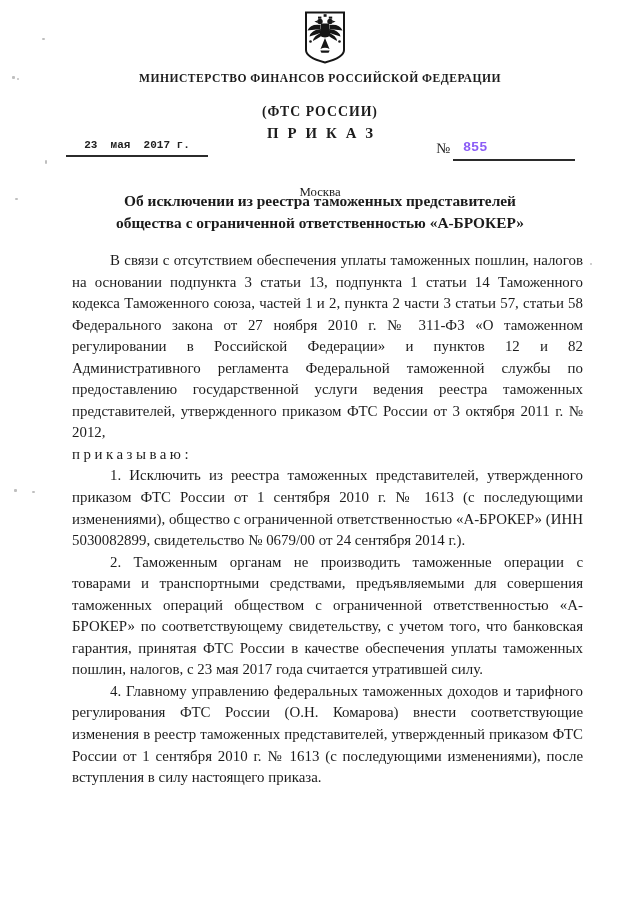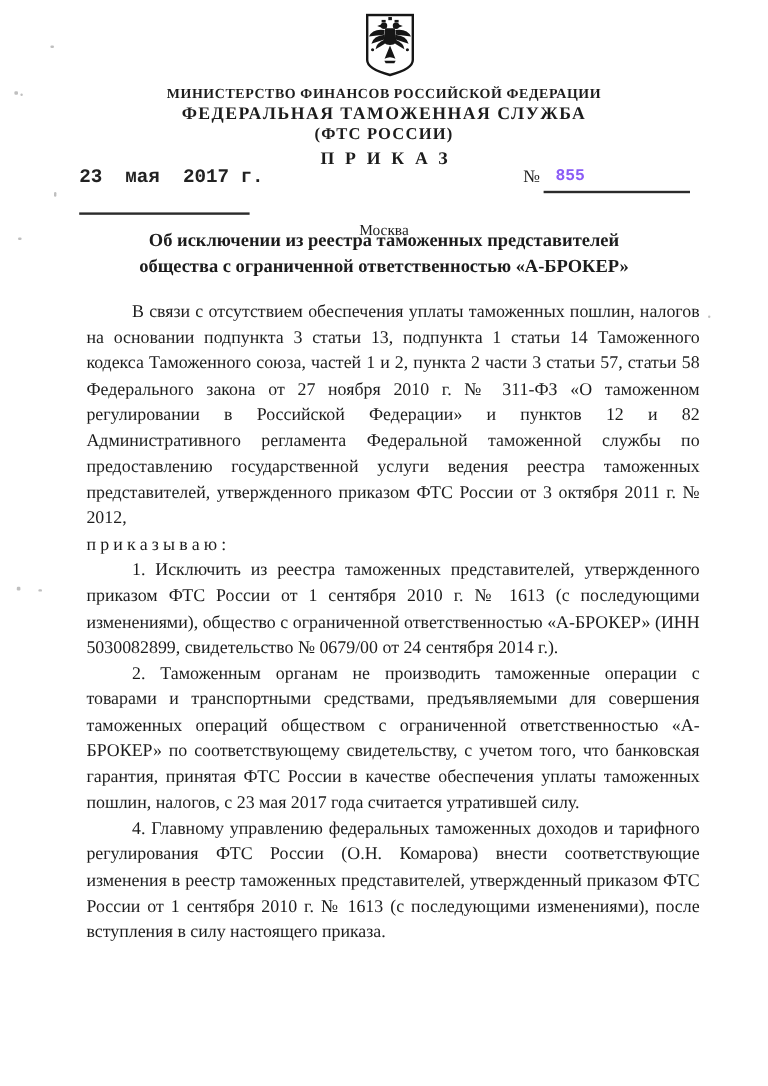--- a/index.html
+++ b/index.html
@@ -20,23 +20,23 @@
     font-weight:bold;white-space:nowrap;
   }
   .ministry{top:72px;font-size:11.6px;letter-spacing:0.5px;}
   .agency{top:87px;font-size:14.8px;letter-spacing:1.2px;}
   .agency-short{top:104px;font-size:13.8px;letter-spacing:1px;}
   .doctype{top:125px;font-size:14.8px;letter-spacing:9px;text-indent:9px;}
   .dateline{
     position:absolute;left:66px;top:139px;width:142px;
     text-align:center;
     font-family:"Liberation Mono","DejaVu Sans Mono",monospace;
-    font-size:16px;font-weight:bold;color:#222;
+    font-size:11px;font-weight:bold;color:#222;
     border-bottom:2px solid #2b2b2b;
-    padding-bottom:20px;white-space:pre;
+    padding-bottom:4px;white-space:pre;
   }
   .numline{
     position:absolute;left:436px;top:139px;width:139px;
     display:flex;align-items:stretch;
   }
   .num-sign{
     font-size:14.6px;line-height:18px;padding-right:3px;
     font-family:"Liberation Serif","DejaVu Serif",serif;
   }
   .num-value{
@@ -89,21 +89,20 @@
         <path d="M27.4 22 Q34.5 25 35 30 Q30.5 27.5 27.3 25.5 Z"></path>
         <path d="M23 27 L18.5 38 Q23 35.5 27.5 38 Z"></path>
         <path d="M18.3 39.6 h9.4 l-1.1 2.2 h-7.2 z"></path>
         <circle cx="8.5" cy="30.5" r="1.3"></circle>
         <circle cx="37.5" cy="30.5" r="1.3"></circle>
       </g>
     </svg>
   </div>
 
   <div class="hdr-line ministry">МИНИСТЕРСТВО ФИНАНСОВ РОССИЙСКОЙ ФЕДЕРАЦИИ</div>
-  <div class="hdr-line agency">ФЕДЕРАЛЬНАЯ ТАМОЖЕННАЯ СЛУЖБА</div>
   <div class="hdr-line agency-short">(ФТС РОССИИ)</div>
 
   <div class="hdr-line doctype">ПРИКАЗ</div>
 
   <div class="dateline">23  мая  2017 г.</div>
   <div class="numline">
     <span class="num-sign">№</span>
     <span class="num-value">855</span>
   </div>
   <div class="city">Москва</div>

